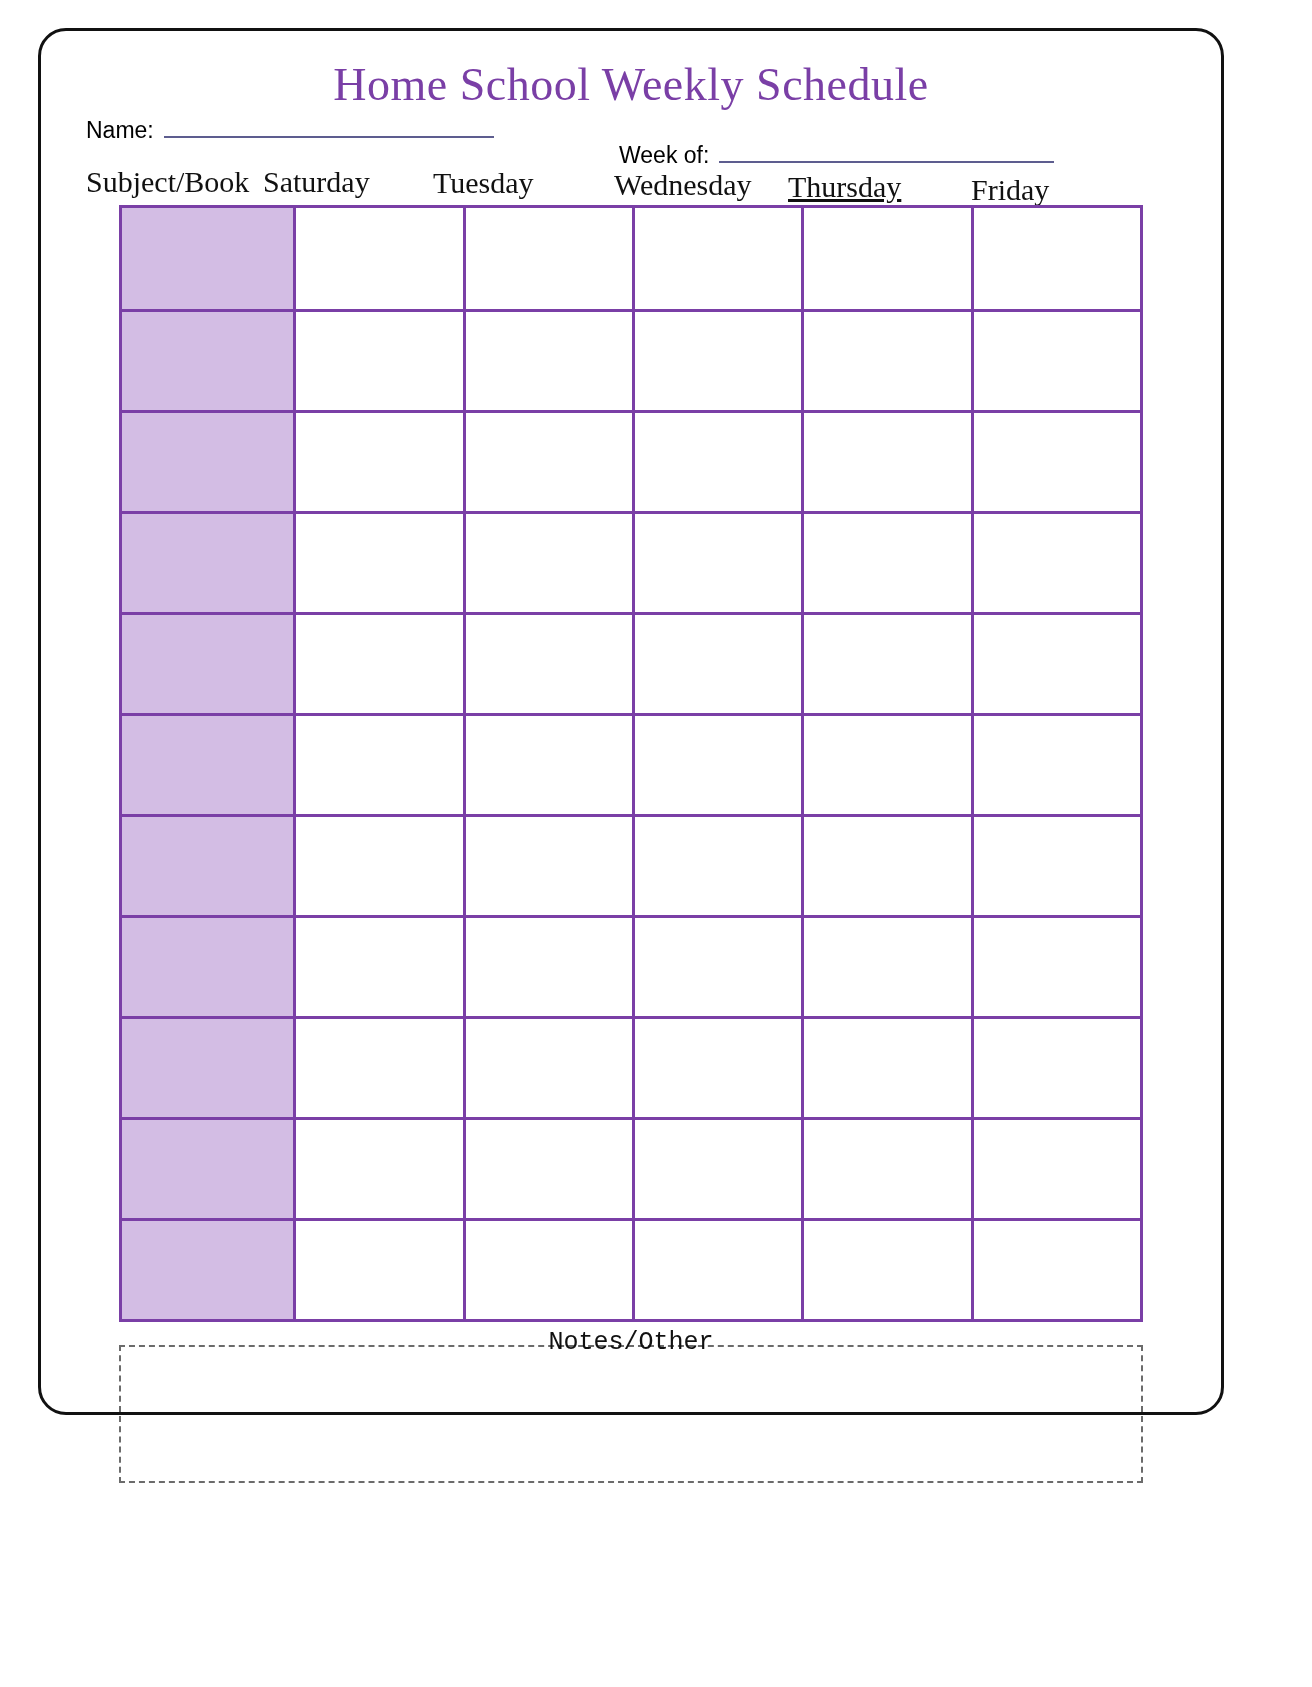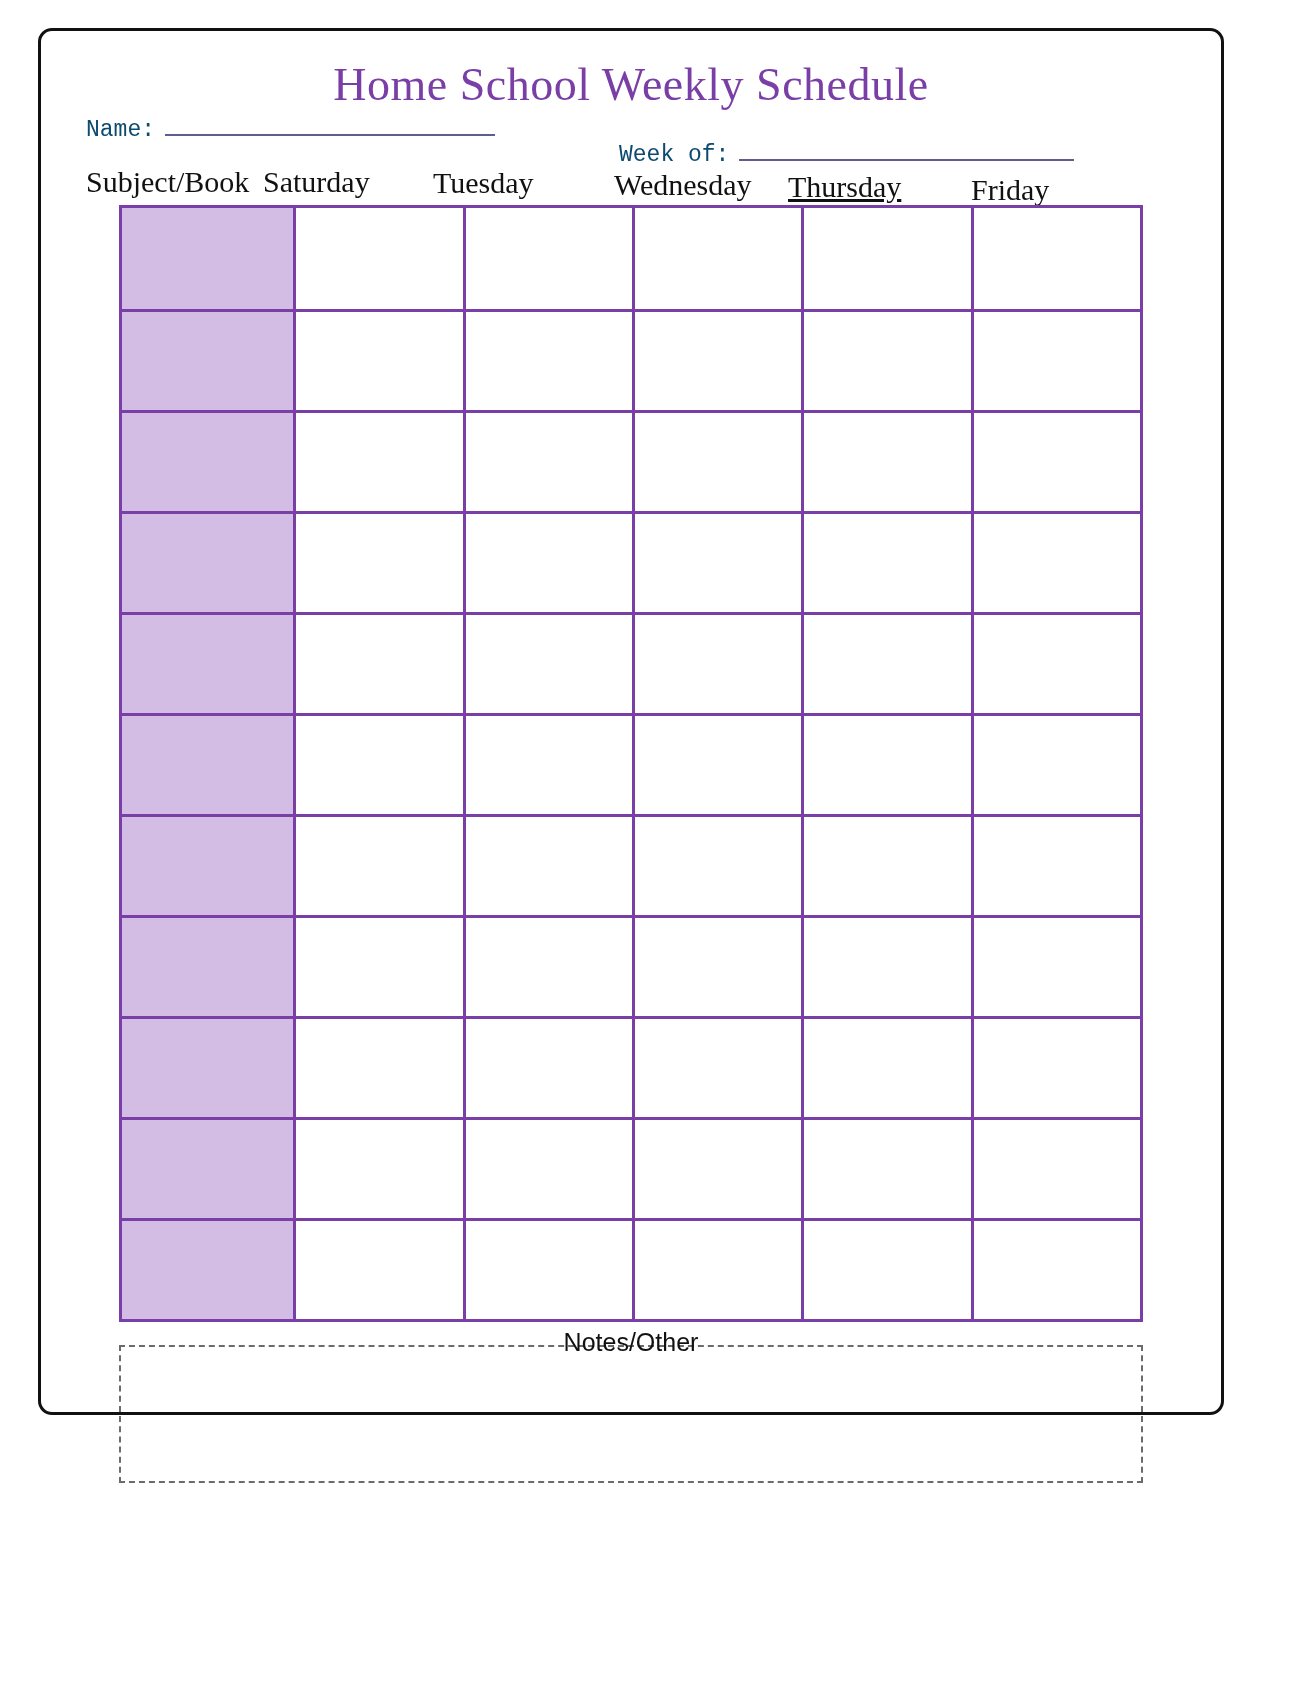--- a/index.html
+++ b/index.html
@@ -14,21 +14,21 @@
     overflow: hidden;
   }
 
   .page {
     position: absolute;
     left: 38px;
     top: 28px;
     width: 1186px;
     height: 1387px;
     border: 3px solid #111111;
-    border-radius: 14px;
+    border-radius: 28px;
     background: #ffffff;
     box-sizing: border-box;
   }
 
   .title {
     text-align: center;
     color: #7a3fa6;
     font-size: 46px;
     font-family: "Liberation Serif", serif;
     letter-spacing: 0.5px;
@@ -50,22 +50,22 @@
   }
   .week-block {
     position: absolute;
     left: 578px;
     top: 31px;
     display: flex;
     align-items: baseline;
   }
   .field-label {
     font-size: 23px;
-    color: #0c4a6e;
-    font-family: Liberation Mono, monospace;
+    color: #000000;
+    font-family: Liberation Sans, sans-serif;
     white-space: nowrap;
   }
   .rule {
     display: inline-block;
     margin-left: 10px;
     border-bottom: 2px solid #5d5d8f;
     height: 1px;
   }
   .rule-name { width: 330px; }
   .rule-week { width: 335px; }
@@ -110,21 +110,21 @@
     width: 172px;
     background: #d3bde4;
   }
   .cell-day {
     width: 170px;
     background: #ffffff;
   }
 
   .notes-title {
     text-align: center;
-    font-family: Liberation Sans, sans-serif;
+    font-family: Liberation Mono, monospace;
     font-size: 25px;
     color: #111111;
     margin-top: 6px;
     margin-bottom: -12px;
     position: relative;
     z-index: 2;
     background: transparent;
   }
   .notes-box {
     margin: 0 auto;

